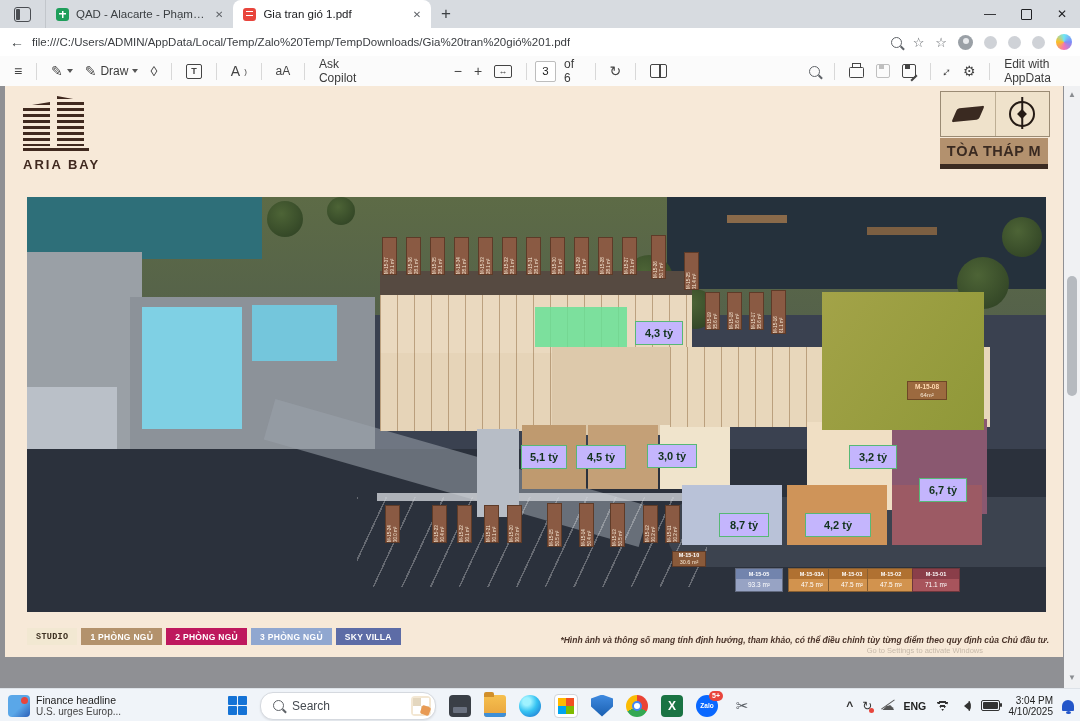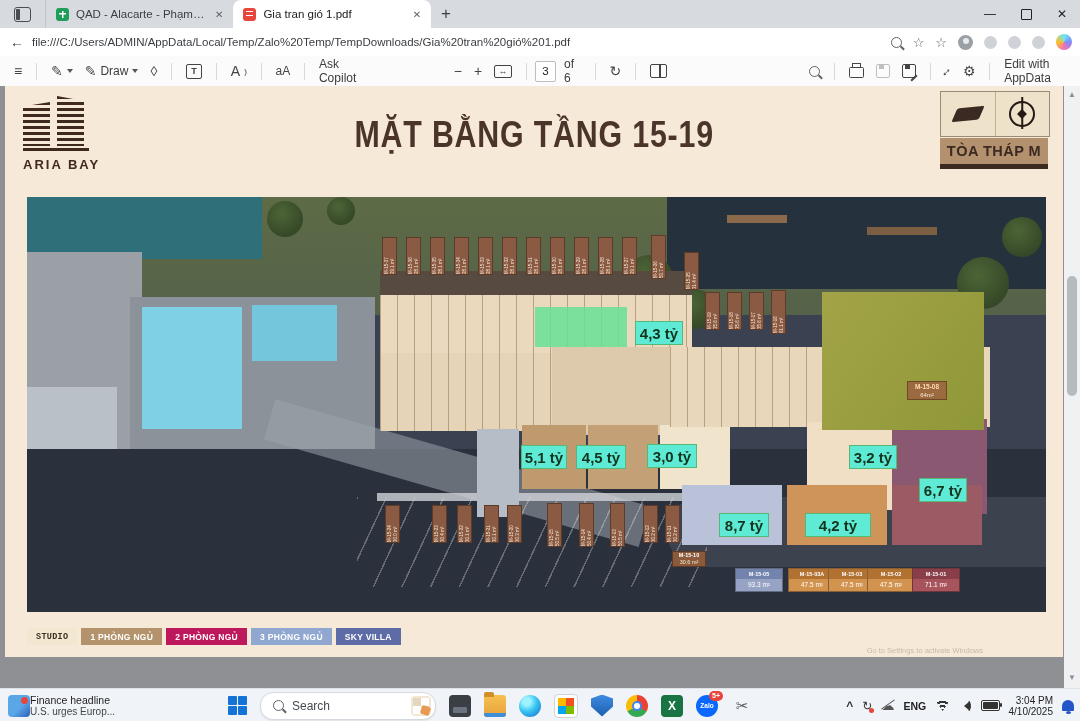--- a/index.html
+++ b/index.html
@@ -72,37 +72,37 @@
   .compass{width:22px;height:22px;border:2.5px solid #241a14;border-radius:50%;position:relative}
   .compass::before{content:"";position:absolute;left:50%;top:-6px;bottom:-4px;width:1.5px;background:#241a14;transform:translateX(-50%)}
   .compass::after{content:"";position:absolute;left:50%;top:50%;width:7px;height:7px;background:#241a14;transform:translate(-50%,-50%) rotate(45deg)}
   #banner{position:absolute;left:935px;top:52px;width:108px;height:26px;background:#b3916e;color:#3a2a21;font-weight:bold;font-size:14.5px;display:flex;align-items:center;justify-content:center;letter-spacing:.5px}
   #bannerbar{position:absolute;left:935px;top:78px;width:108px;height:5px;background:#3a2a21}
   
   #plan{position:absolute;left:22px;top:111px;width:1019px;height:415px;background:#3a4150;overflow:hidden}
   .zone{position:absolute}
   .stripesV{background-image:repeating-linear-gradient(90deg,rgba(150,115,75,.55) 0 1px,transparent 1px 17px)}
   .tree{position:absolute;border-radius:50%;background:radial-gradient(circle at 40% 35%,#4d6436,#2c3e22)}
-  .price{position:absolute;height:22px;background:#5eead4;border:1px solid #57b876;color:#12331c;font-weight:bold;font-size:15px;display:flex;align-items:center;justify-content:center;z-index:6}
+  .price{position:absolute;height:22px;background:#c4b5fd;border:1px solid #57b876;color:#12331c;font-weight:bold;font-size:11px;display:flex;align-items:center;justify-content:center;z-index:6}
   .vtag{position:absolute;width:13px;height:36px;background:#8a5a43;border:1px solid #5e3b28;display:flex;justify-content:center;z-index:5}
   .vtag span{writing-mode:vertical-rl;transform:rotate(180deg);font-size:4.5px;line-height:5.5px;color:#f6e8d4;white-space:nowrap}
   .btag{position:absolute;width:46px;z-index:5;text-align:center;border:1px solid rgba(0,0,0,.35)}
   .btag .nm{font-size:5.5px;font-weight:bold;color:#fff;height:10px;line-height:10px}
   .btag .ar{font-size:6.5px;color:#fff;height:12px;line-height:11px}
   #legend{position:absolute;left:22px;top:542px;display:flex;gap:4px}
   .lg{height:17px;display:flex;align-items:center;padding:0 9px;font-size:8.5px;font-weight:bold;letter-spacing:.3px}
   #disclaimer{position:absolute;right:14px;top:549px;width:560px;text-align:right;font-size:8.5px;font-style:italic;font-weight:bold;color:#4a342a}
   #activate-hint{position:absolute;right:80px;top:560px;font-size:7.5px;color:#c6b9aa}
   
   #scrollbar{position:absolute;left:1064px;top:0;width:16px;height:602px;background:#f0f1f3}
   #scrollbar .arr{position:absolute;left:0;width:16px;text-align:center;font-size:8px;color:#8a8d91}
   #sthumb{position:absolute;left:3px;top:190px;width:10px;height:120px;background:#b6babf;border-radius:5px}
   
   #taskbar{position:absolute;left:0;top:688px;width:1080px;height:33px;background:#f0f4f9;border-top:1px solid #dde2e8;display:flex;align-items:center}
-  #widget{display:flex;align-items:flex-start;margin-left:8px}
+  #widget{display:flex;align-items:flex-start;gap:6px;margin-left:8px}
   .wicon{width:22px;height:22px;border-radius:4px;background:linear-gradient(135deg,#5aa7e8 55%,#2b5fb8);position:relative}
   .wicon::after{content:"";position:absolute;right:2px;top:2px;width:7px;height:7px;border-radius:50%;background:#e8453c}
   #widget .l1{font-size:10.5px;color:#222;line-height:11px}
   #widget .l2{font-size:10px;color:#444;line-height:11px}
   #centericons{position:absolute;left:228px;top:0;height:33px;display:flex;align-items:center;gap:13px}
   .startic{width:19px;height:19px;display:grid;grid-template-columns:9px 9px;grid-template-rows:9px 9px;gap:1px}
   .startic i{background:#1573d6;border-radius:1px}
   #searchpill{width:158px;height:26px;background:#fff;border:1px solid #d5d9df;border-radius:13px;display:flex;align-items:center;gap:8px;padding:0 4px 0 12px;box-shadow:0 1px 2px rgba(0,0,0,.08)}
   #searchpill .txt{font-size:12px;color:#454a50;flex:1}
   .rebus{width:20px;height:20px;border-radius:4px;background:#f3e7d3;position:relative;overflow:hidden}
@@ -263,21 +263,20 @@
 
     <div id="logo">
       <div class="towers">
           <div class="tw tw1"></div>
           <div class="tw tw2"></div>
         </div>
       <div class="towerbase"></div>
       <div id="brand">ARIA BAY</div>
     </div>
 
-    <div id="title"><span>MẶT BẰNG TẦNG 15-19</span></div>
 
     <div id="mapinset">
       <div class="cell">
           <span class="bmark"></span>
         </div>
       <div class="cell">
           <span class="compass"></span>
         </div>
     </div>
     <div id="banner">TÒA THÁP M</div>
@@ -476,20 +475,21 @@
         </div>
       </div>
 
     <div id="legend">
         <span class="lg" style="background: rgb(242, 232, 210); color: rgb(62, 49, 34); font-family: Liberation Mono, monospace;">STUDIO</span>
         <span class="lg" style="background: rgb(179, 146, 108); color: rgb(255, 255, 255);">1 PHÒNG NGỦ</span>
         <span class="lg" style="background: #be185d; color: rgb(255, 255, 255);">2 PHÒNG NGỦ</span>
         <span class="lg" style="background: rgb(144, 167, 208); color: rgb(255, 255, 255);">3 PHÒNG NGỦ</span>
         <span class="lg" style="background: rgb(93, 108, 166); color: rgb(255, 255, 255);">SKY VILLA</span>
       </div>
+    <div id="disclaimer">*Hình ảnh và thông số mang tính định hướng, tham khảo, có thể điều chỉnh tùy từng điểm theo quy định của Chủ đầu tư.</div>
     <div id="activate-hint">Go to Settings to activate Windows</div>
   </div>
 
   <div id="scrollbar">
     <span class="arr" style="top:4px">▲</span>
     <div id="sthumb"></div>
     <span class="arr" style="bottom:6px">▼</span>
   </div>
 </div>
 

